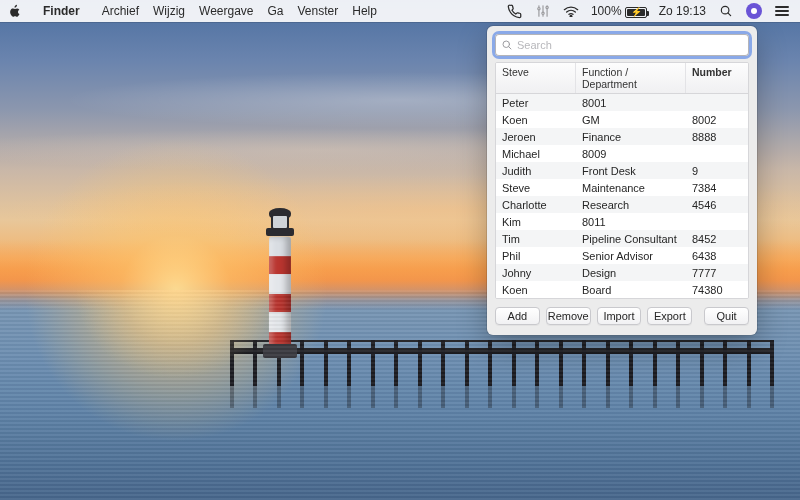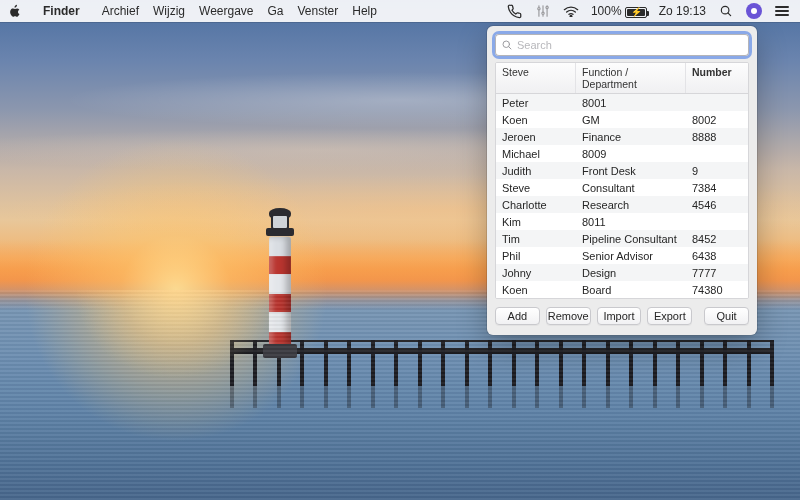--- a/index.html
+++ b/index.html
@@ -382,21 +382,21 @@
             <div class="td">Michael</div>
             <div class="td">8009</div>
           </div>
           <div class="trow">
             <div class="td">Judith</div>
             <div class="td">Front Desk</div>
             <div class="td">9</div>
           </div>
           <div class="trow">
             <div class="td">Steve</div>
-            <div class="td">Consultant</div>
+            <div class="td">Maintenance</div>
             <div class="td">7384</div>
           </div>
           <div class="trow">
             <div class="td">Charlotte</div>
             <div class="td">Research</div>
             <div class="td">4546</div>
           </div>
           <div class="trow">
             <div class="td">Kim</div>
             <div class="td">8011</div>

